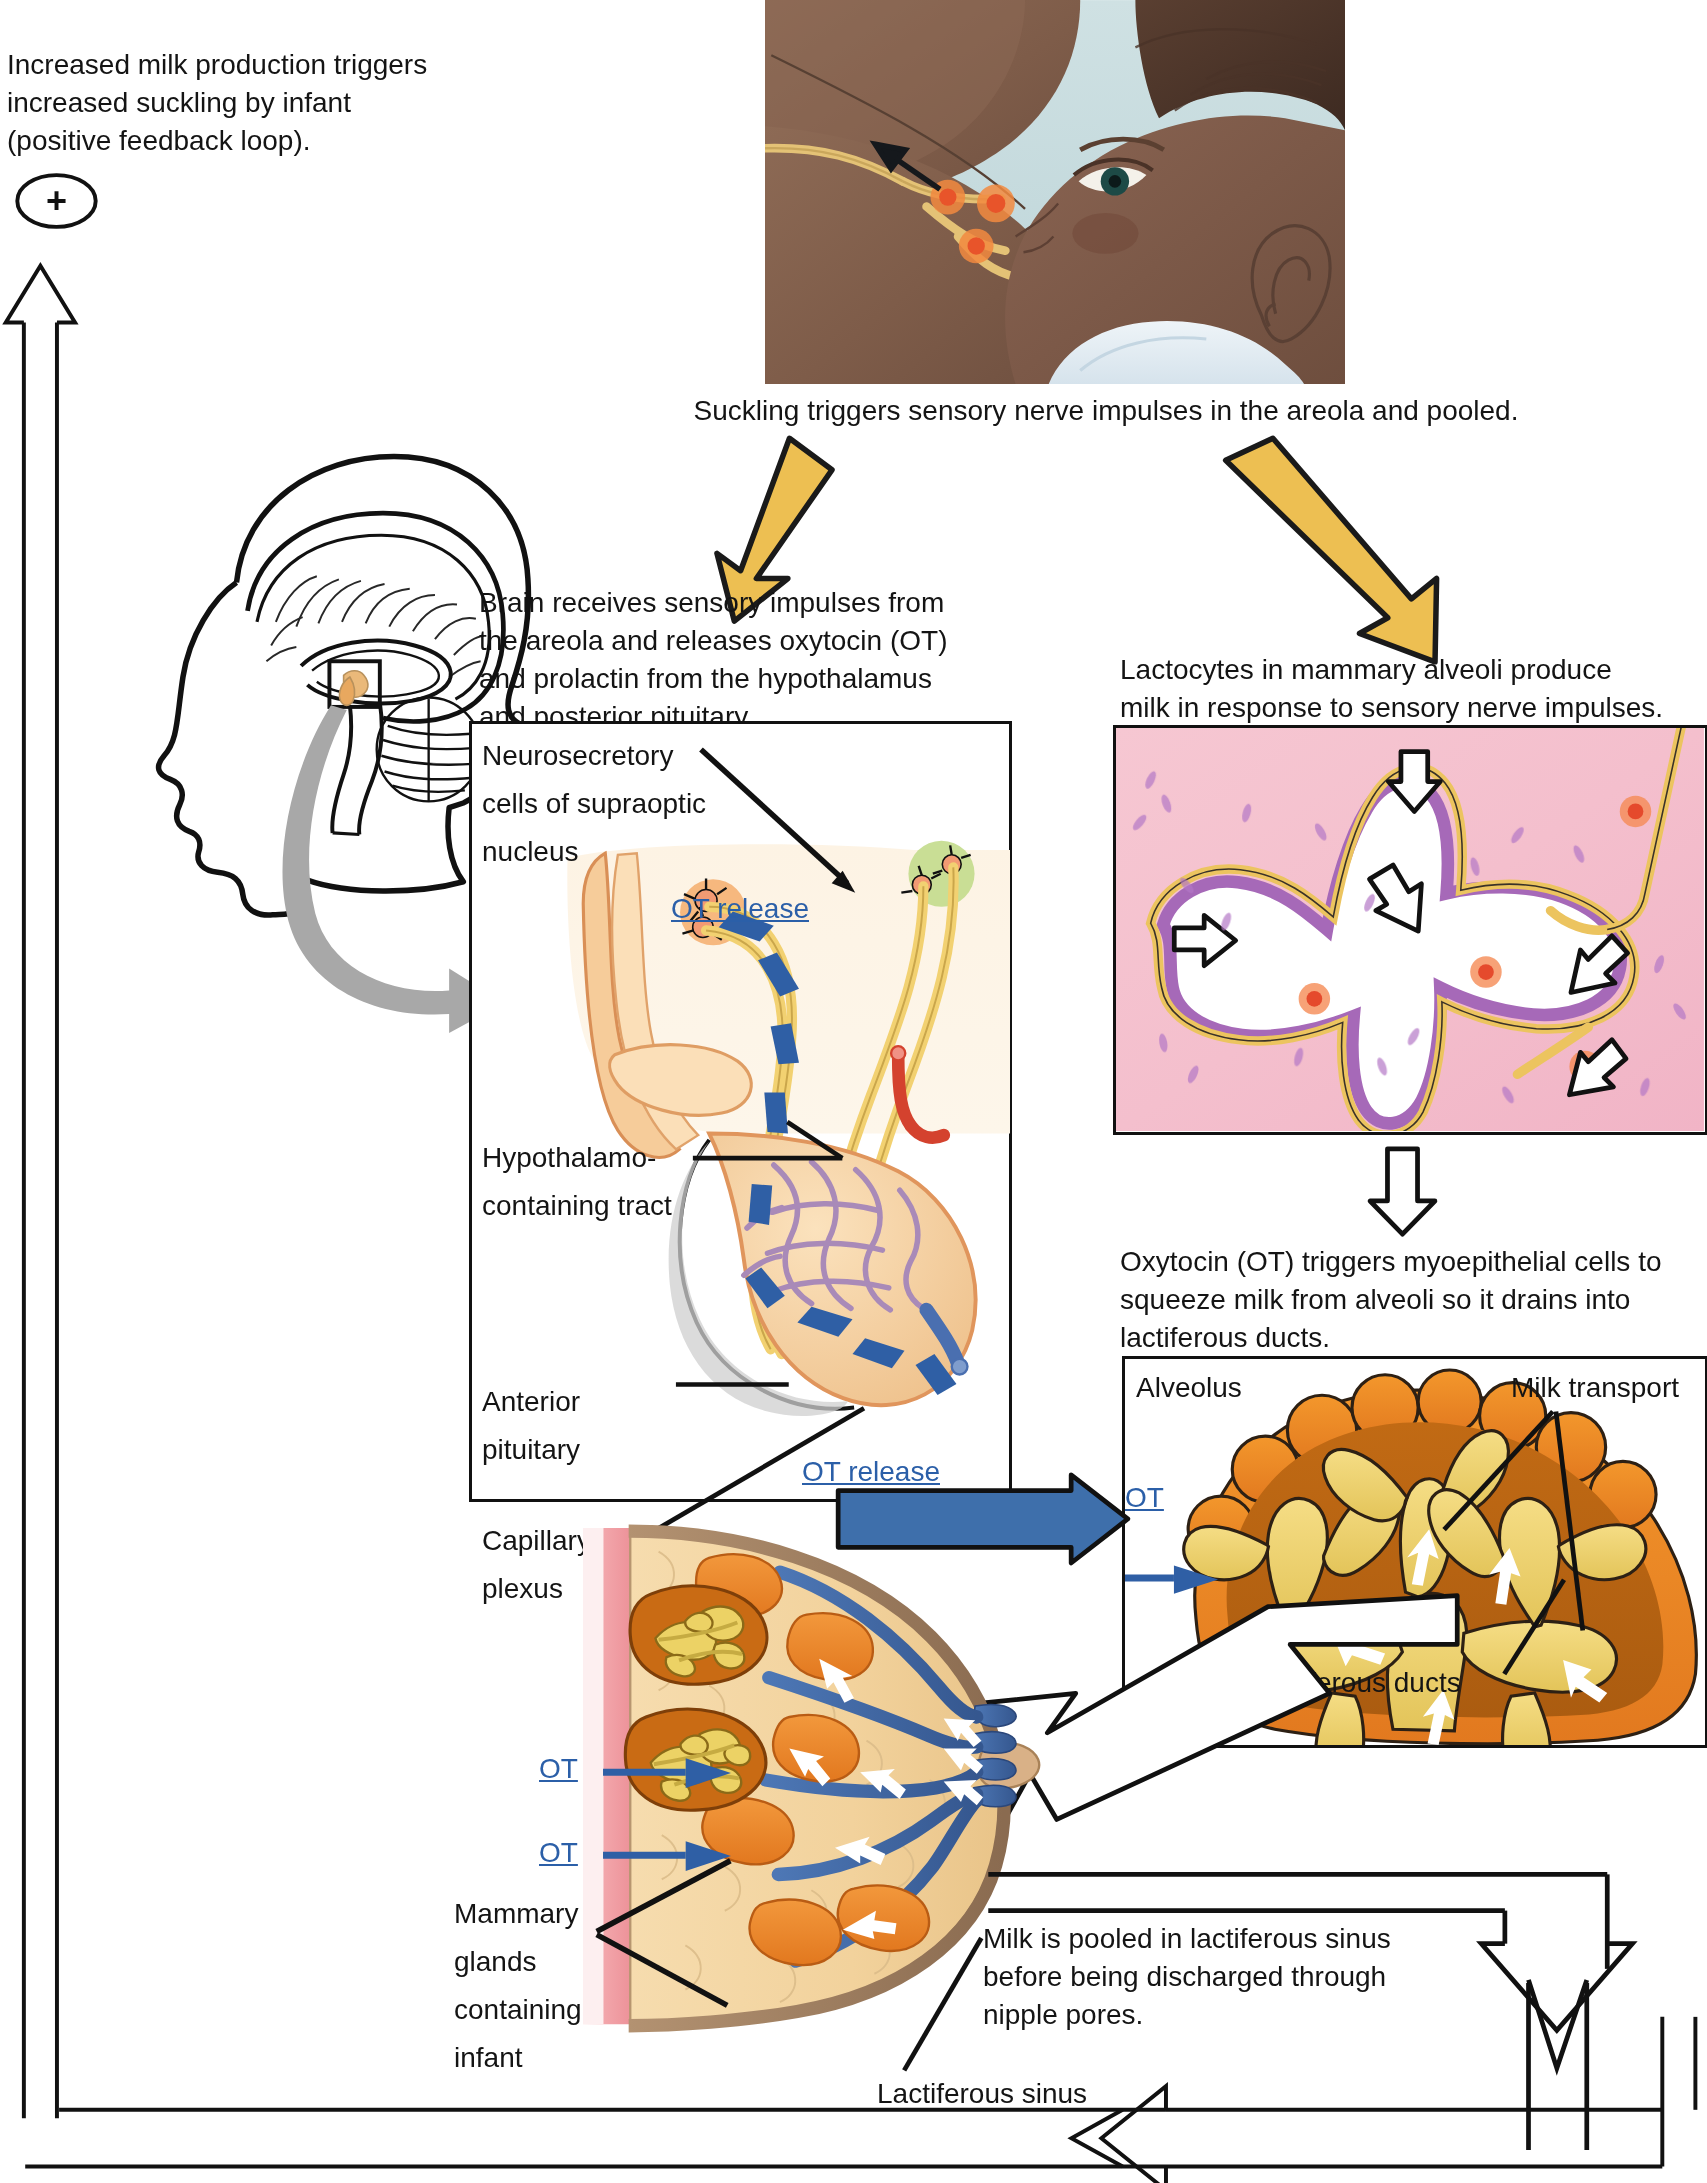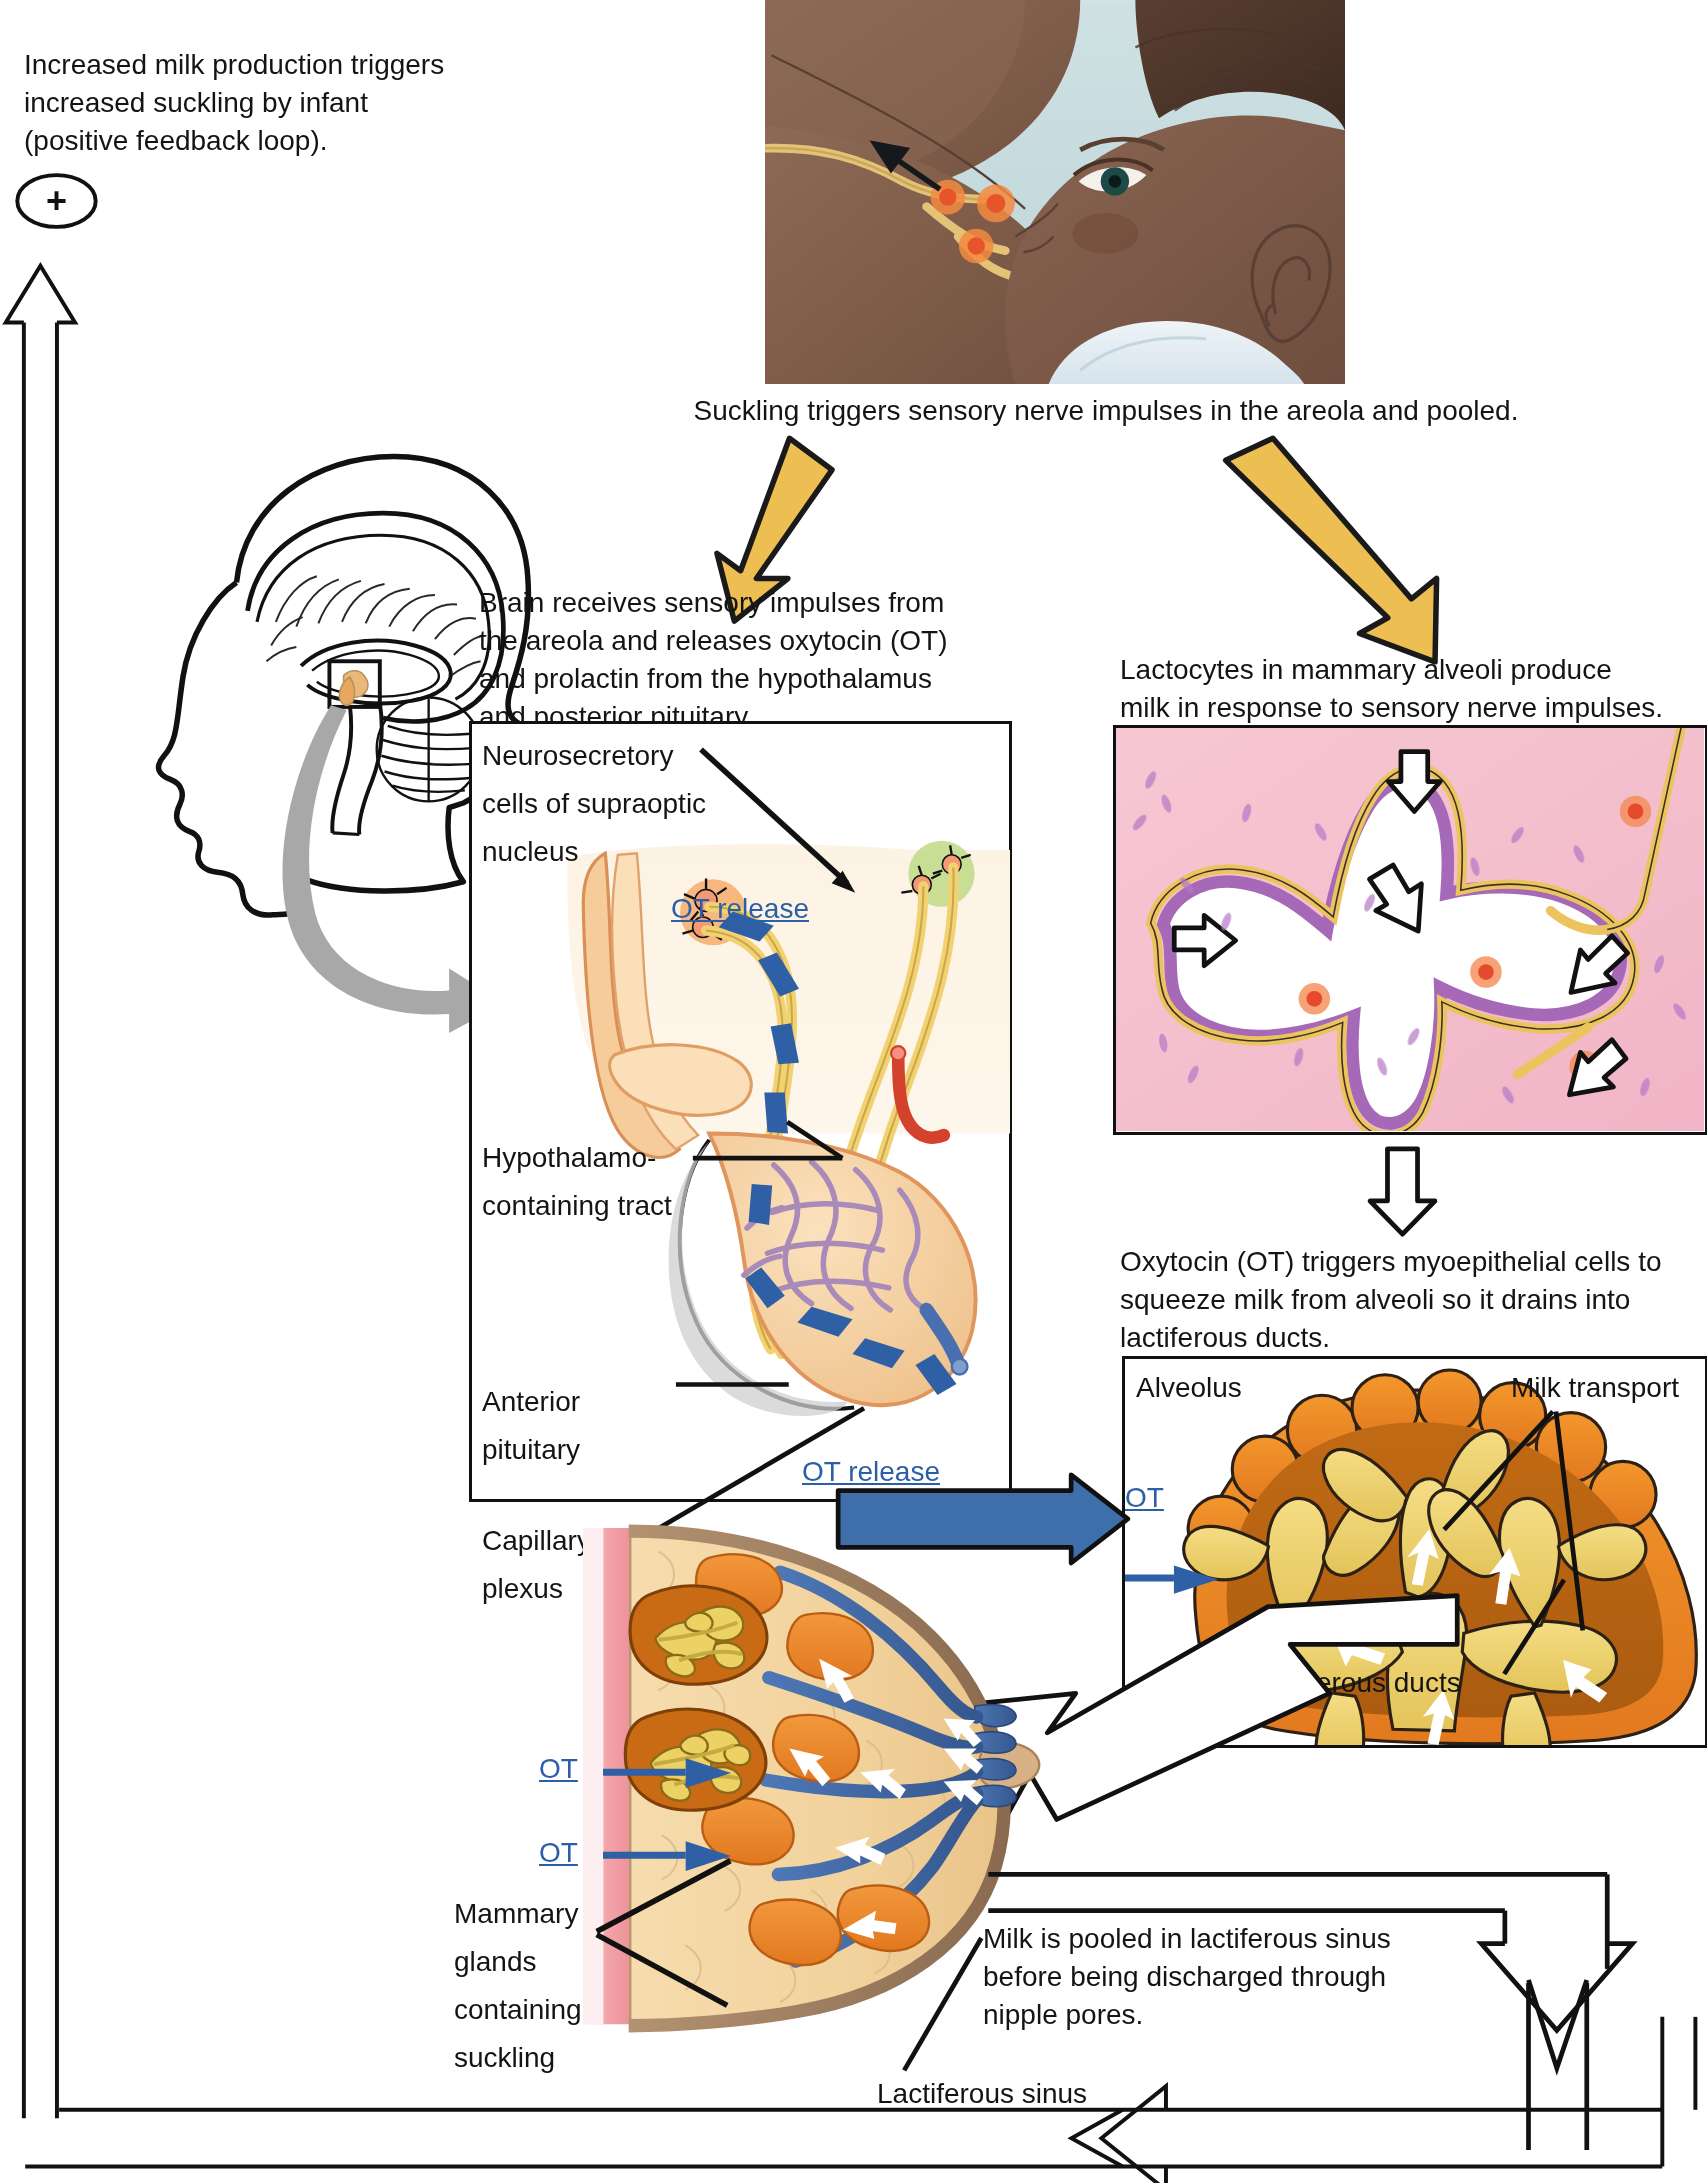--- a/index.html
+++ b/index.html
@@ -12,21 +12,21 @@
   .txt{font-size:28px;line-height:38px;color:#141414;white-space:pre-line;}
   .lbl{font-size:28px;line-height:48px;color:#141414;white-space:pre-line;}
   .blue{color:#2b5fa8;text-decoration:underline;}
   .panel{border:3.2px solid #111;background:#fff;box-sizing:border-box;}
   svg{display:block;overflow:visible;}
   .nofill{fill:none;}
 </style>
 </head>
 <body>
 
-<div class="abs txt" style="left:24px;top:46px;width:473px;">Increased milk production triggers
+<div class="abs txt" style="left:7px;top:46px;width:473px;">Increased milk production triggers
 increased suckling by infant
 (positive feedback loop).</div>
 
 <div class="abs" style="left:14px;top:172px;width:85px;height:58px;">
   <svg width="85" height="58" viewBox="0 0 108 74">
     <ellipse cx="54" cy="37" rx="50" ry="33" fill="#fff" stroke="#111" stroke-width="5"></ellipse>
   </svg>
   <div class="abs" style="left:0;top:0;width:85px;height:58px;display:flex;align-items:center;justify-content:center;font-size:36px;font-weight:700;">+</div>
 </div>
 
@@ -744,21 +744,21 @@
 <div class="abs" style="left:599px;top:1835px;width:150px;height:39px;">
   <svg width="150" height="39" viewBox="0 0 190 50">
     <path class="nofill" d="M4 26 L110 26" stroke="#2f5fa5" stroke-width="9"></path>
     <path d="M110 8 L168 27 L110 46 Z" fill="#2f5fa5"></path>
   </svg>
 </div>
 
 <div class="abs lbl" style="left:454px;top:1890px;width:221px;">Mammary
 glands
 containing
-suckling</div>
+infant</div>
 <div class="abs" style="left:592px;top:1851px;width:228px;height:205px;">
   <svg width="228" height="205" viewBox="0 0 290 260">
     <path class="nofill" d="M6 102 L176 12" stroke="#111" stroke-width="7"></path>
     <path class="nofill" d="M6 106 L172 196" stroke="#111" stroke-width="7"></path>
   </svg>
 </div>
 
 <div class="abs lbl" style="left:877px;top:2070px;width:315px;">Lactiferous sinus</div>
 <div class="abs" style="left:890px;top:1930px;width:126px;height:150px;">
   <svg width="126" height="150" viewBox="0 0 160 190">

